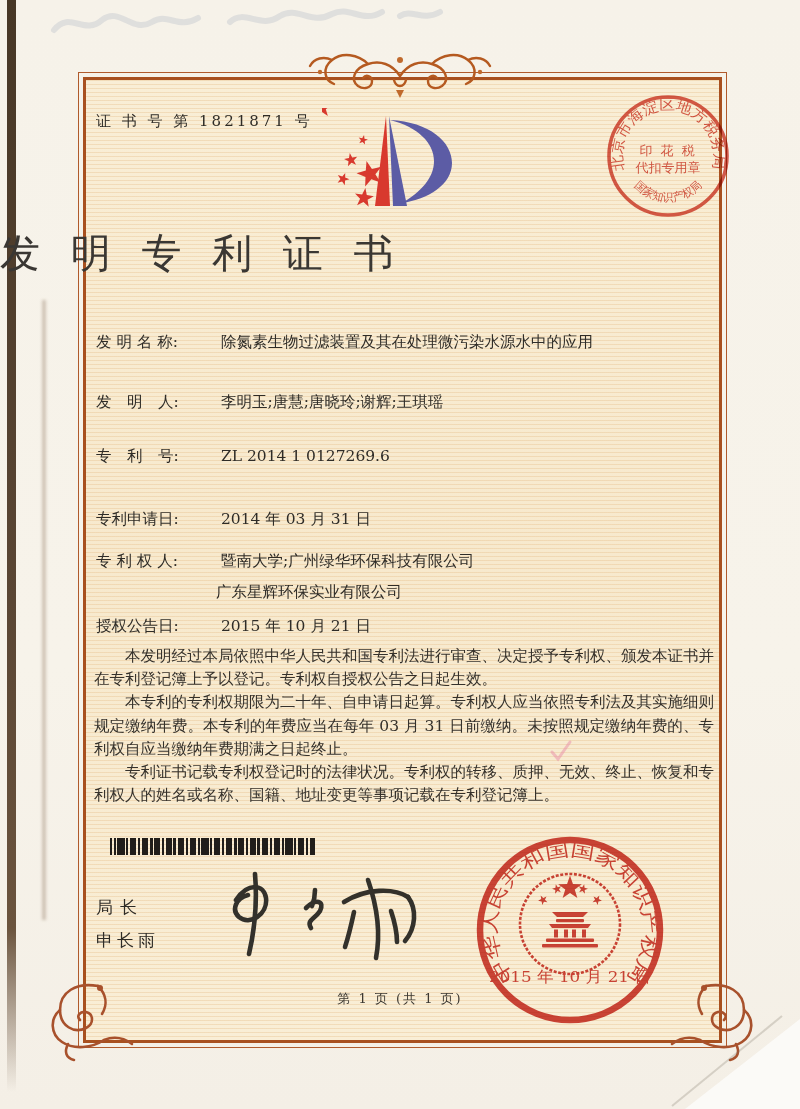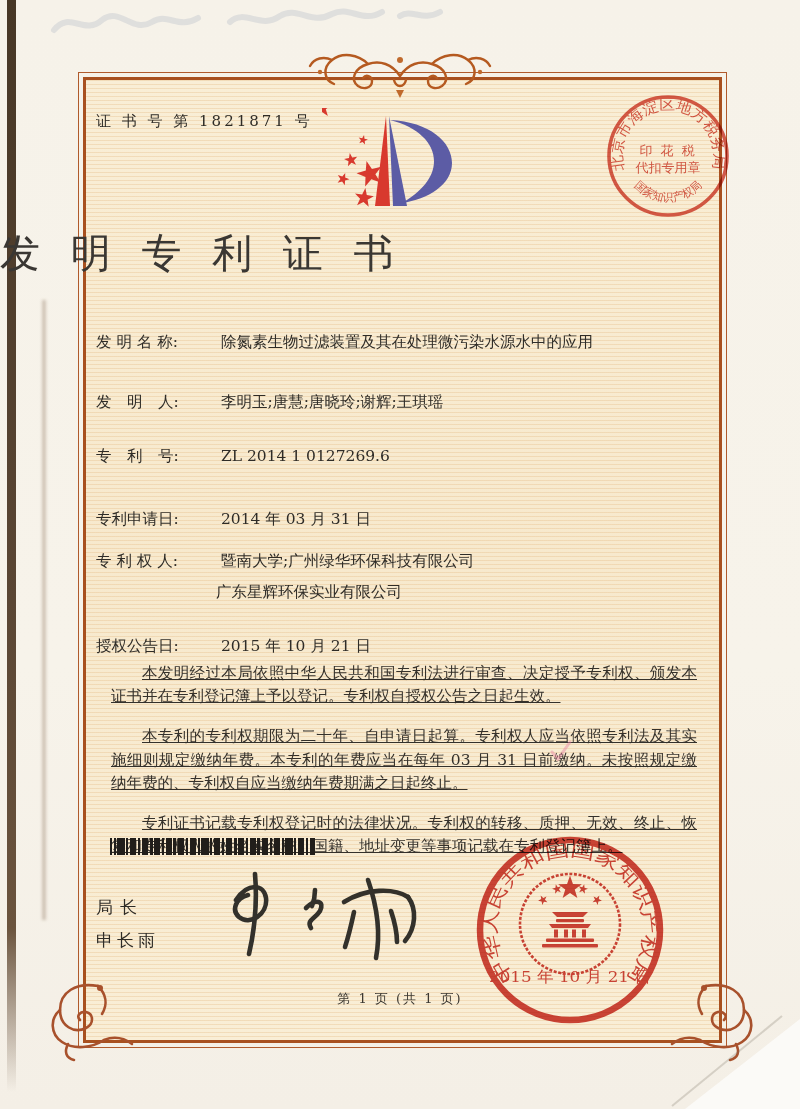--- a/index.html
+++ b/index.html
@@ -28,21 +28,21 @@
   
   .cert-no{position:absolute;left:96px;top:112px;font-size:15px;letter-spacing:3px;color:#2e2b26;}
   .title{position:absolute;left:0;top:226px;width:800px;text-align:left;
     font-size:40px;letter-spacing:9px;color:#3a3733;font-weight:500;}
   .field{position:absolute;left:96px;font-size:15.5px;color:#2f2c27;white-space:nowrap;}
   .field .lab{display:inline-block;width:118px;}
   .field .val{margin-left:2px;}
   .val2{position:absolute;left:216px;font-size:15.5px;color:#2f2c27;white-space:nowrap;text-align:right;}
   .body-text{position:absolute;left:94px;top:645px;width:620px;
     font-size:15.5px;line-height:23.2px;text-align:justify;color:#35312b;}
-  .body-text p{margin:17px;text-indent:2em;text-decoration:underline;}
+  .body-text p{margin:0;text-indent:2em;}
   .barcode{position:absolute;left:110px;top:838px;width:205px;height:17px;
     background:
       repeating-linear-gradient(90deg,#211e1a 0 2px,transparent 2px 4px),
       repeating-linear-gradient(90deg,#211e1a 0 1px,transparent 1px 7px),
       repeating-linear-gradient(90deg,transparent 0 9px,#211e1a 9px 12px);}
   .signer-title{position:absolute;left:96px;top:896px;font-size:17px;letter-spacing:7px;color:#2e2b26;}
   .signer-name{position:absolute;left:96px;top:929px;font-size:17px;letter-spacing:4px;color:#2e2b26;}
   .footer{position:absolute;left:0;top:990px;width:800px;text-align:center;
     font-size:13px;letter-spacing:2px;color:#3c3831;}
   .seal{position:absolute;mix-blend-mode:multiply;}
@@ -143,21 +143,21 @@
   </div>
   <div class="field" style="top:502px;margin-top:7px;">
     <span class="lab">专利申请日:</span>
     <span class="val">2014 年 03 月 31 日</span>
   </div>
   <div class="field" style="top:544px;margin-top:7px;">
     <span class="lab">专 利 权 人:</span>
     <span class="val">暨南大学;广州绿华环保科技有限公司</span>
   </div>
   <div class="val2" style="top:582px;">广东星辉环保实业有限公司</div>
-  <div class="field" style="top:636px;">
+  <div class="field" style="top:616px;">
     <span class="lab">授权公告日:</span>
     <span class="val">2015 年 10 月 21 日</span>
   </div>
 
   <div class="body-text">
     <p>本发明经过本局依照中华人民共和国专利法进行审查、决定授予专利权、颁发本证书并在专利登记簿上予以登记。专利权自授权公告之日起生效。</p>
     <p>本专利的专利权期限为二十年、自申请日起算。专利权人应当依照专利法及其实施细则规定缴纳年费。本专利的年费应当在每年 03 月 31 日前缴纳。未按照规定缴纳年费的、专利权自应当缴纳年费期满之日起终止。</p>
     <p>专利证书记载专利权登记时的法律状况。专利权的转移、质押、无效、终止、恢复和专利权人的姓名或名称、国籍、地址变更等事项记载在专利登记簿上。</p>
   </div>
 

